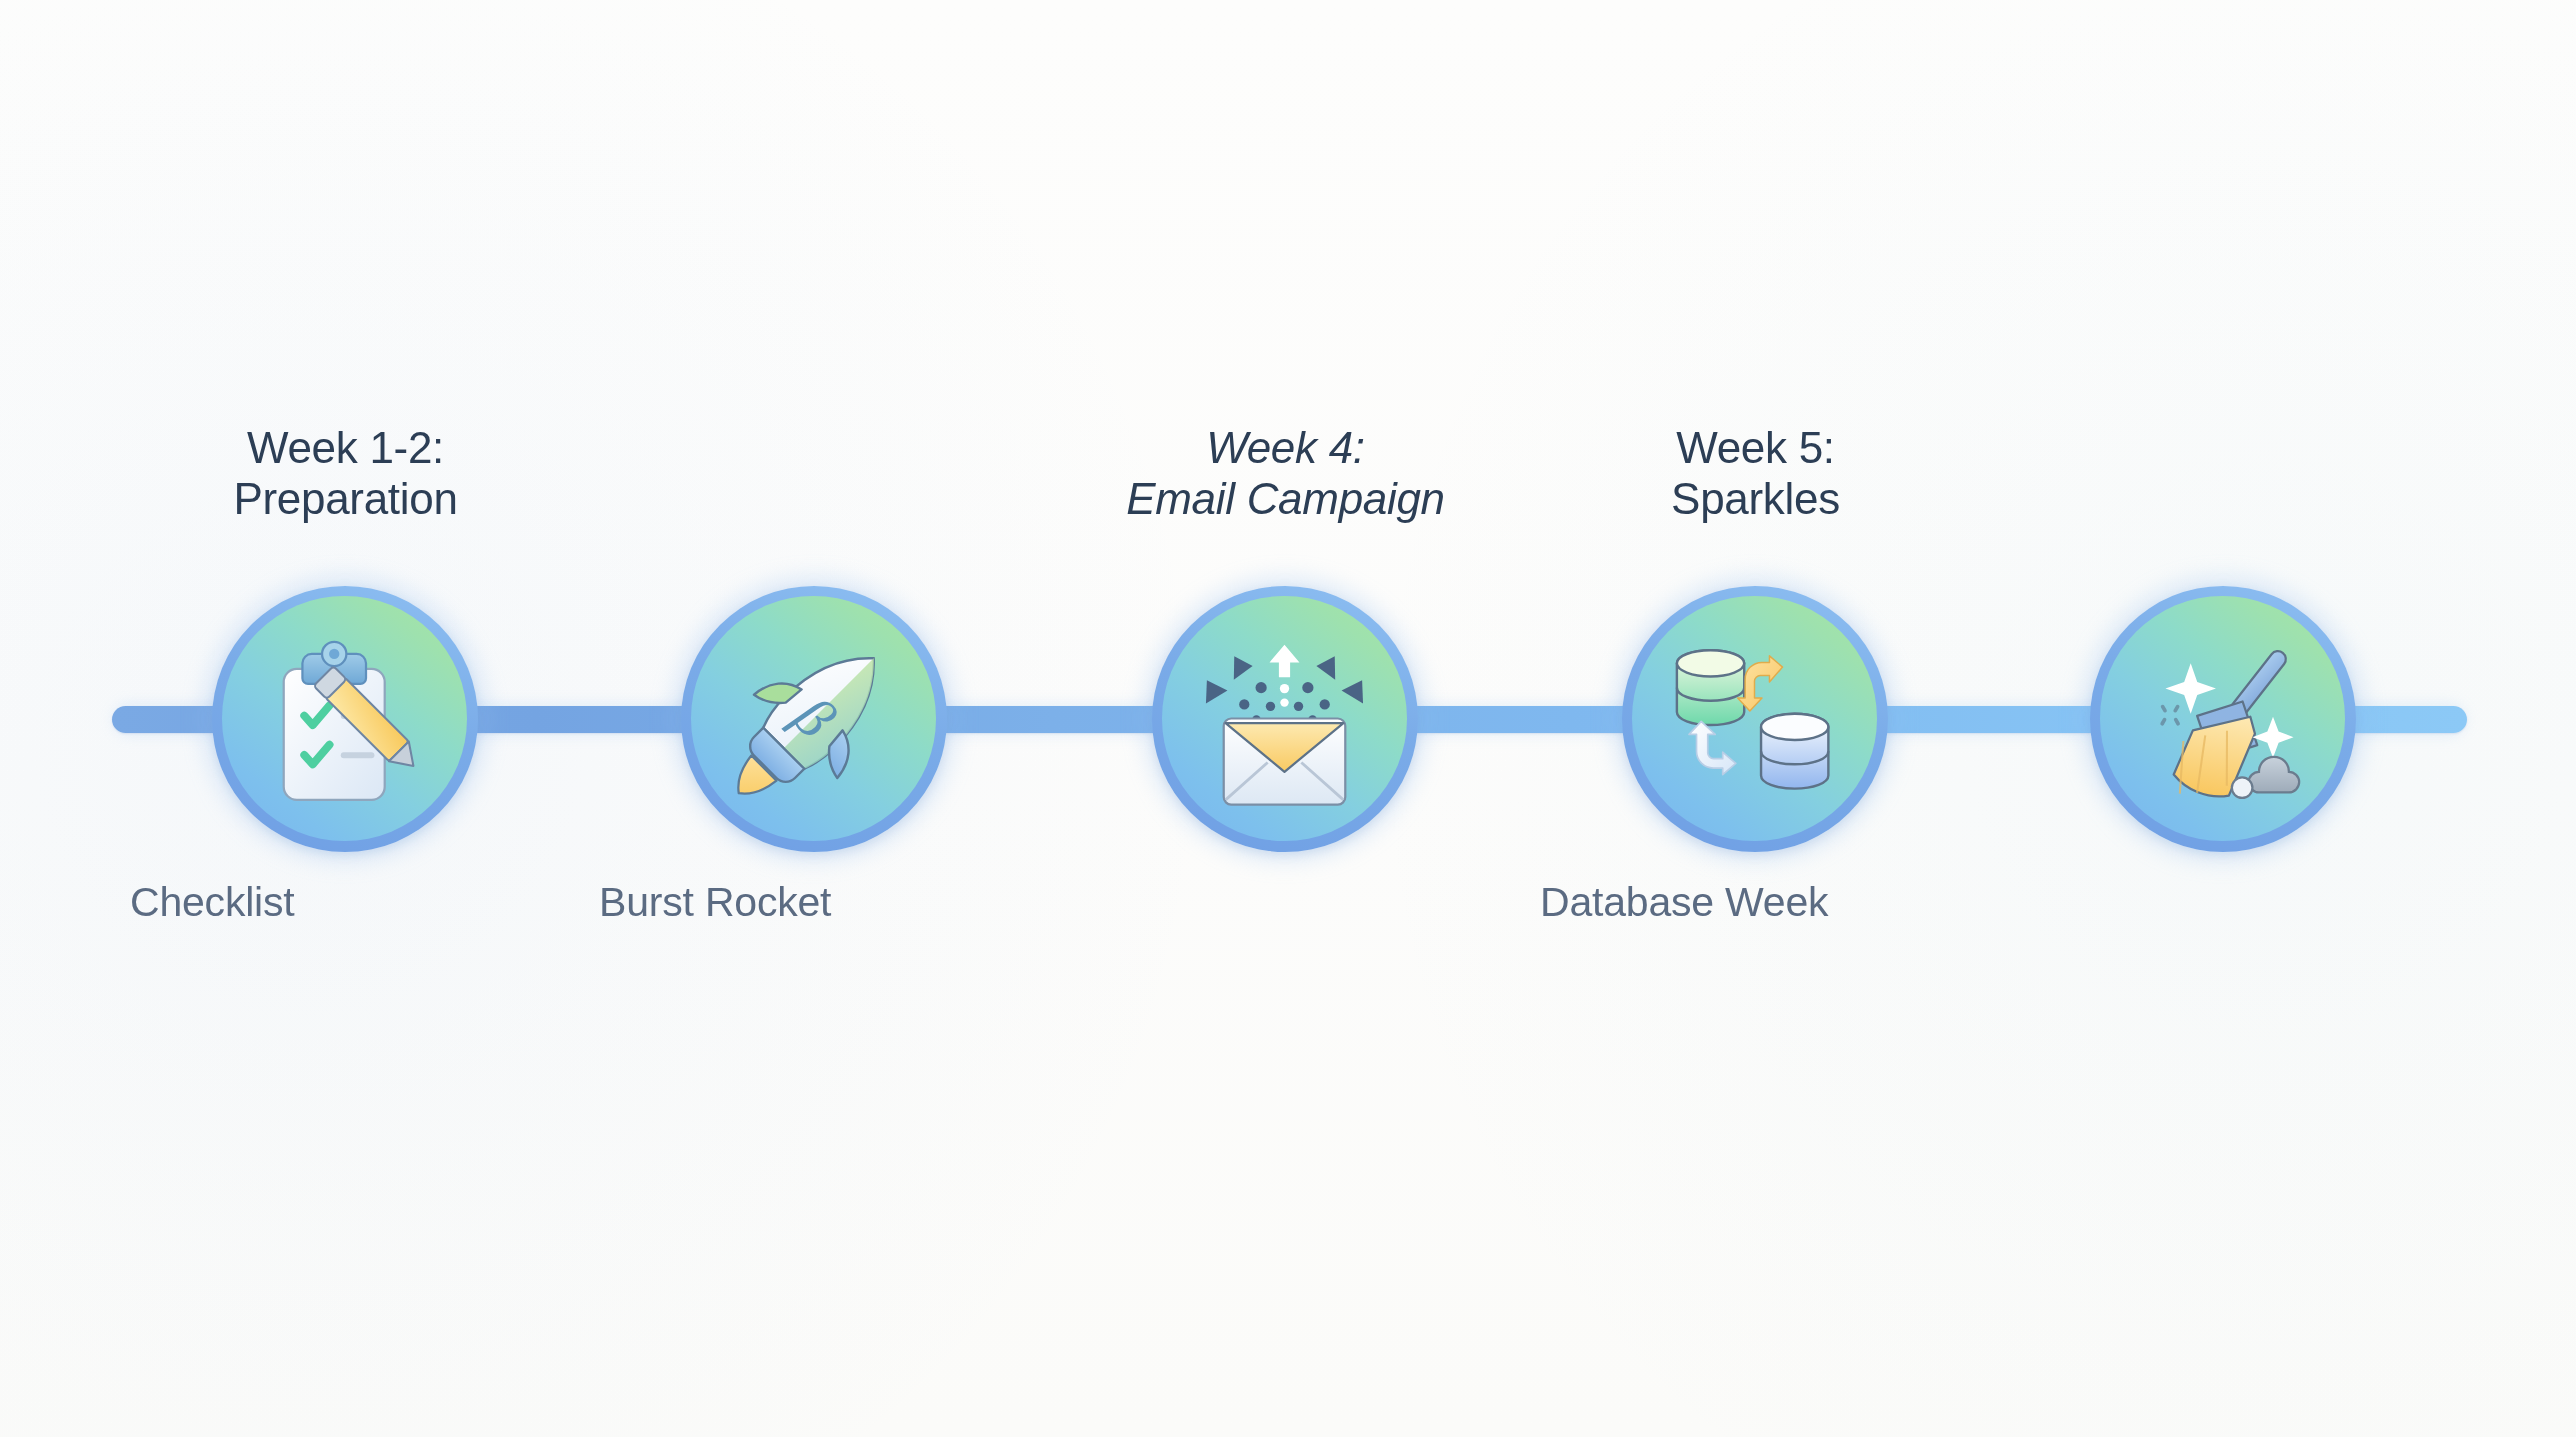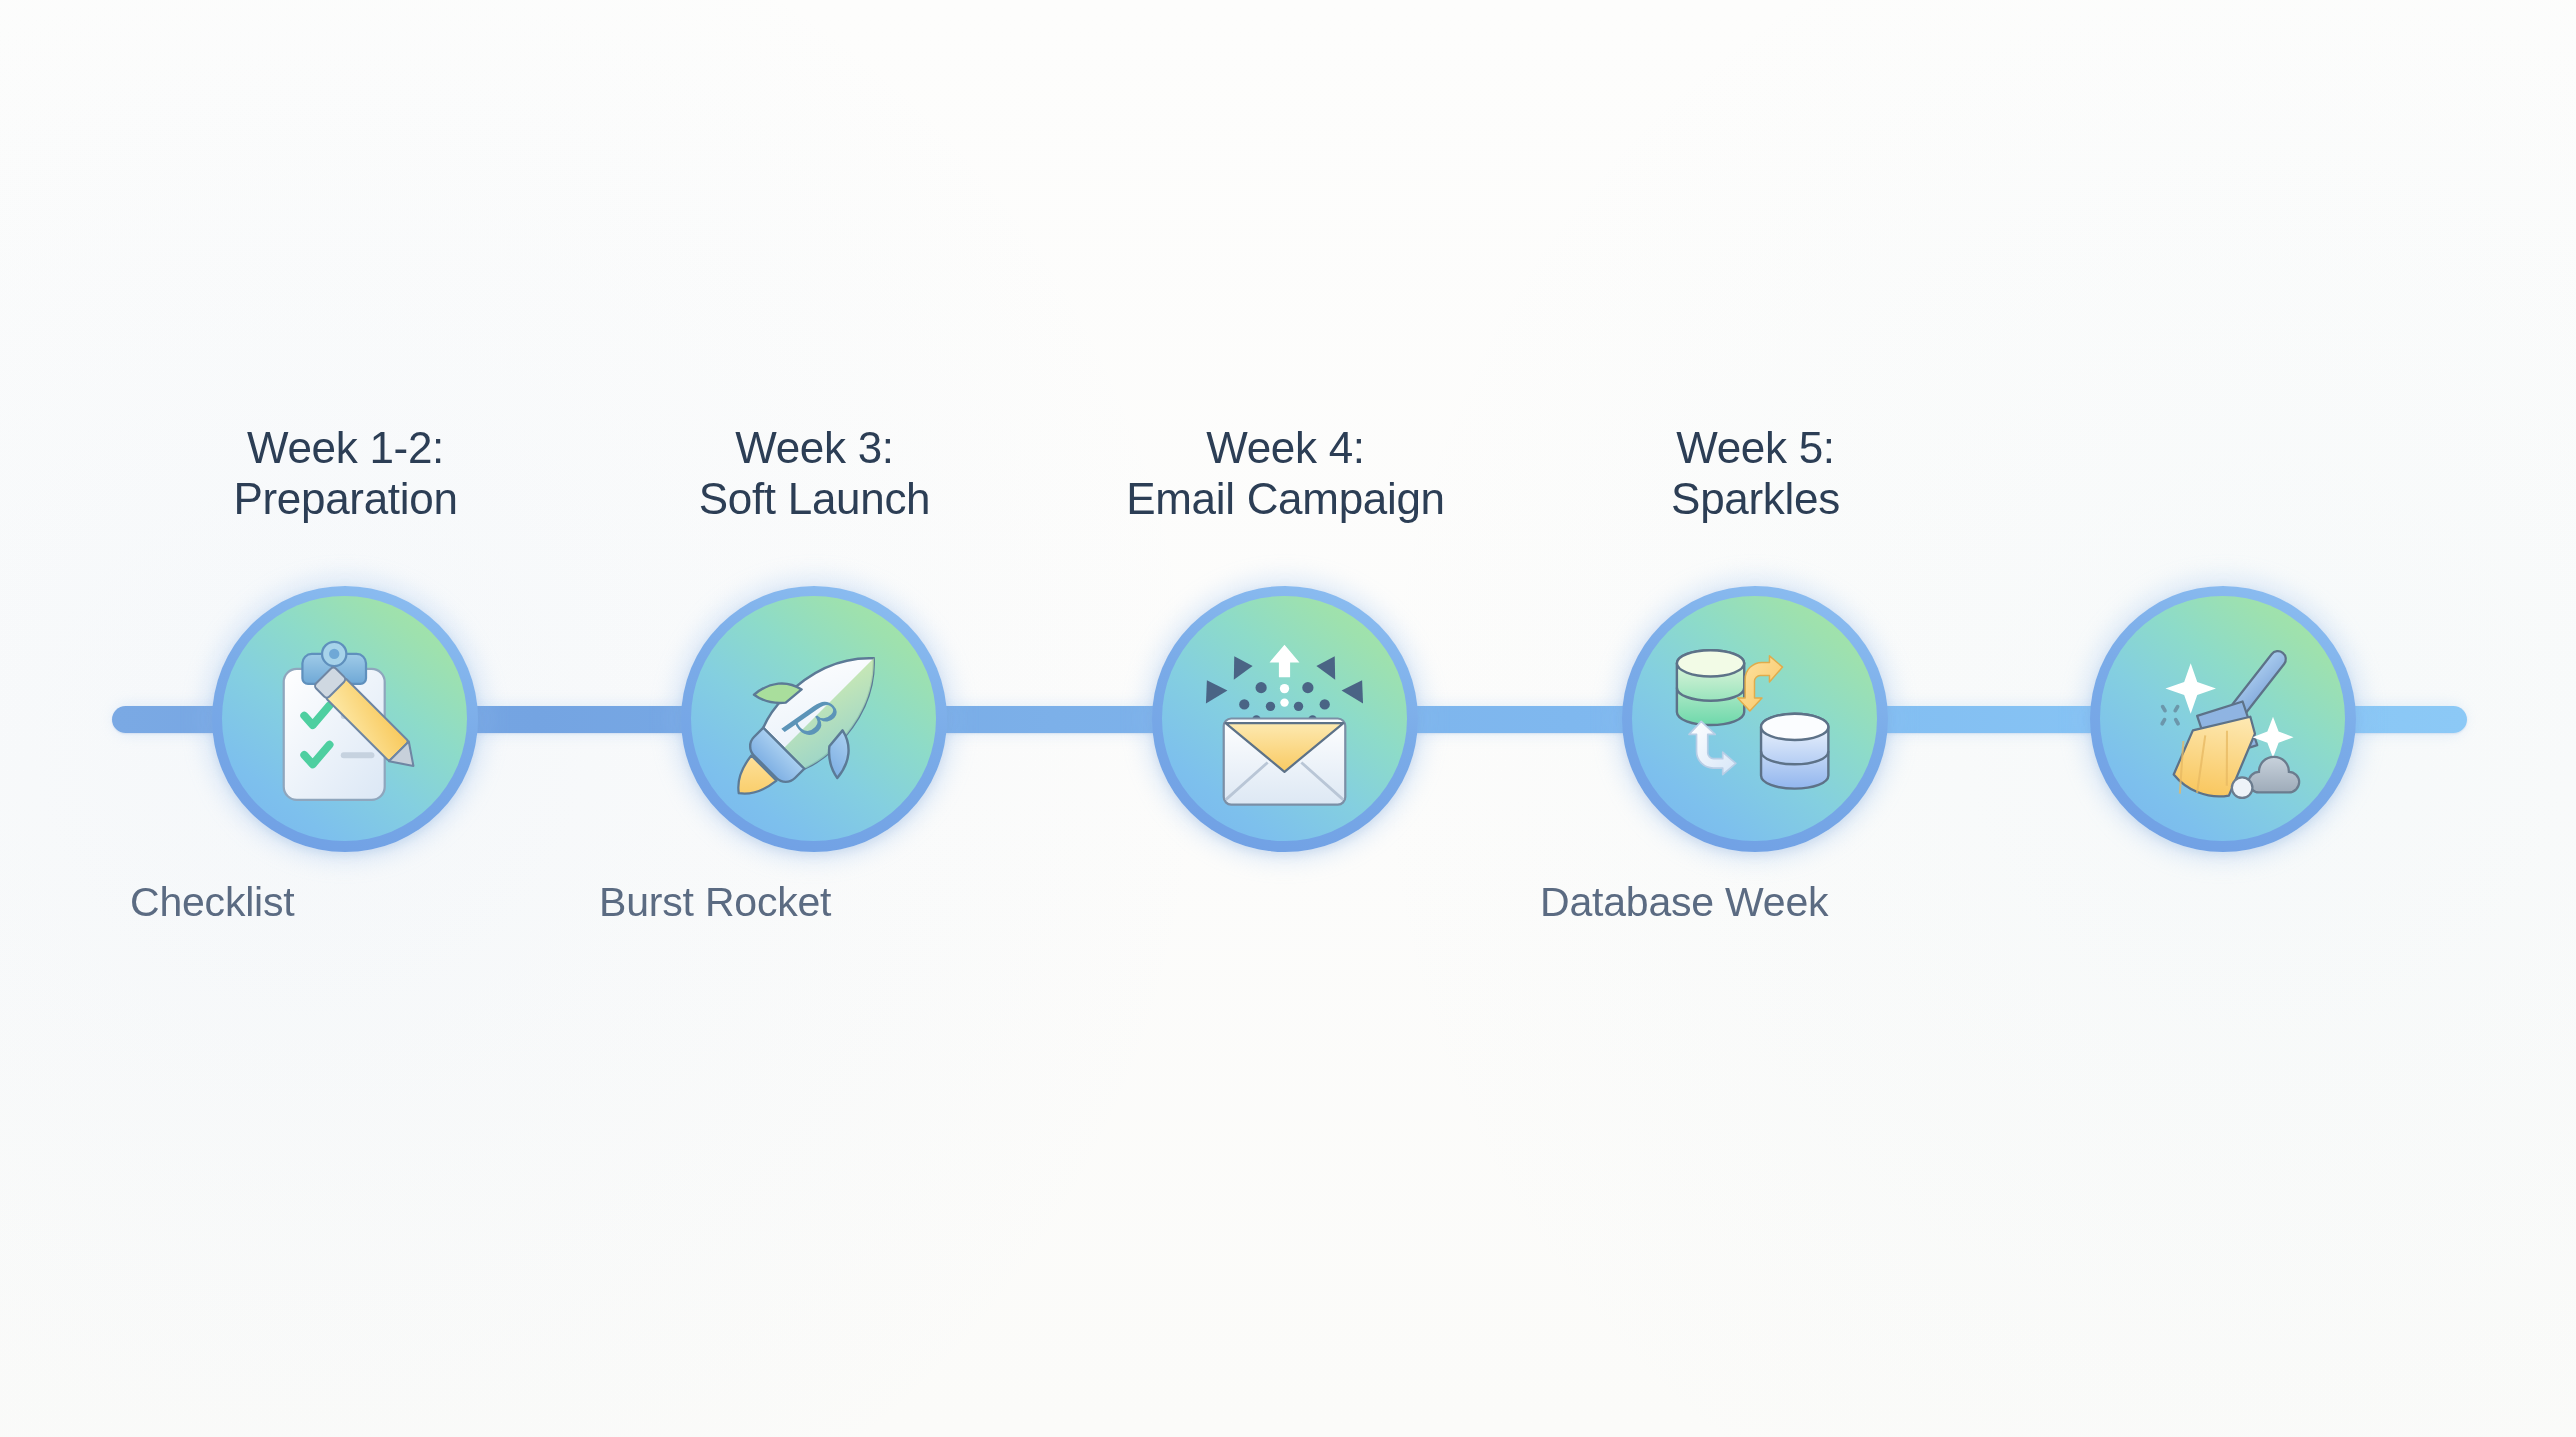--- a/index.html
+++ b/index.html
@@ -172,22 +172,20 @@
         <path d="M160 172h30l-15 22z" fill="#c7d0da" stroke="#6f86a3" stroke-width="2.2" stroke-linejoin="round"></path>
       </g>
     </g>
   </svg>
 </div>
           </div>
         </div>
         <div class="node-caption">Checklist</div>
       </div>
       <div class="node" style="left: 814px;">
-        <div class="node-title">Week 3:
-Soft Launch</div>
         <div class="circle-wrap">
           <div class="circle-halo"></div>
           <div class="circle-ring">
             <div class="circle-face">
   <svg width="245" height="245" viewBox="0 0 262 262">
     <defs>
       <linearGradient id="rocketBody" x1="0" y1="0" x2="1" y2="1">
         <stop offset="0%" stop-color="#ffffff"></stop>
                     <stop offset="100%" stop-color="#e6eff9"></stop>
       </linearGradient>
@@ -212,21 +210,21 @@
       <path d="M100 176h62v14a14 14 0 0 1-14 14h-34a14 14 0 0 1-14-14z" fill="url(#finBlue)" stroke="#5c7a96" stroke-width="2.6"></path>
       <path d="M112 206c2 18 8 30 19 38 11-8 17-20 19-38z" fill="url(#flameY)" stroke="#5c7a96" stroke-width="2.4" stroke-linejoin="round"></path>
       <text x="131" y="150" text-anchor="middle" font-family="'Liberation Serif', serif" font-size="62" fill="#5c94b8" font-style="italic">β</text>
     </g>
   </svg>
 </div>
           </div>
         </div>
         <div class="node-caption">Burst Rocket</div>
       </div>
-      <div class="node" style="left: 1285px;">
+      <div class="node" style="left: 1285px; font-style: italic;">
         <div class="node-title">Week 4:
 Email Campaign</div>
         <div class="circle-wrap">
           <div class="circle-halo"></div>
           <div class="circle-ring">
             <div class="circle-face">
   <svg width="245" height="245" viewBox="0 0 262 262">
     <defs>
       <linearGradient id="envBody" x1="0" y1="0" x2="0" y2="1">
         <stop offset="0%" stop-color="#ffffff"></stop>

